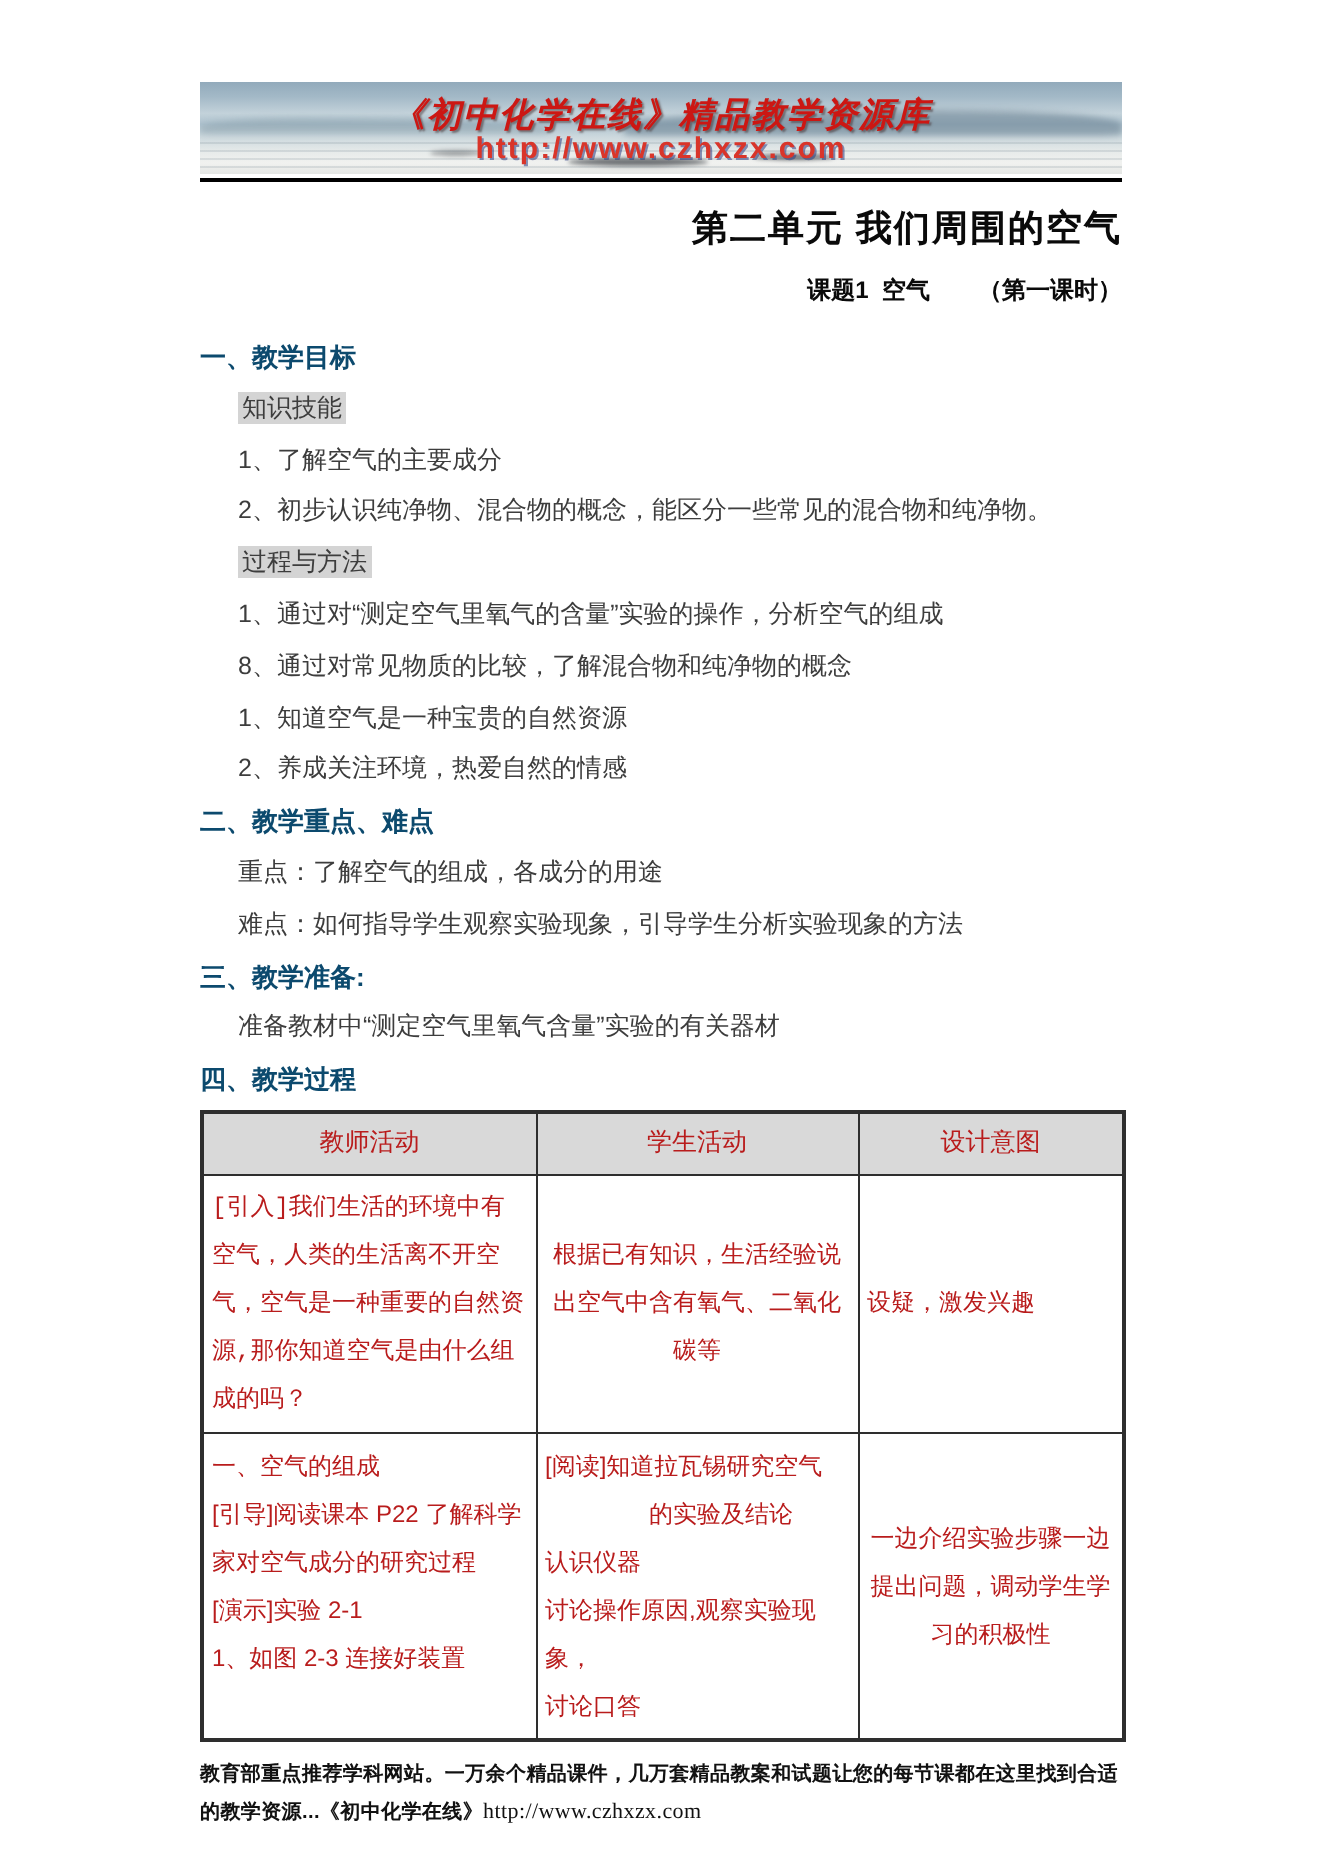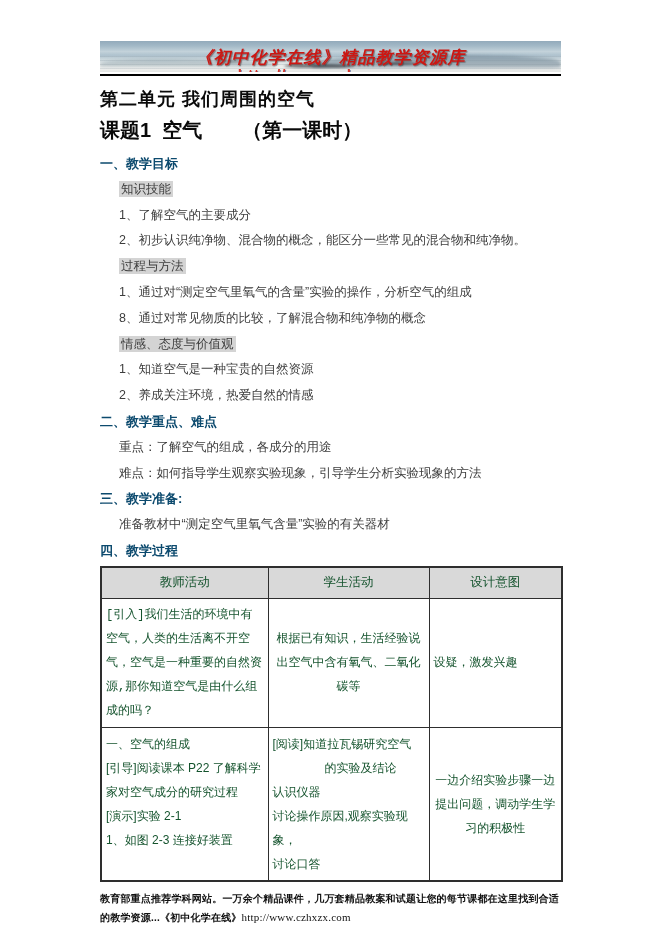--- a/index.html
+++ b/index.html
@@ -5,21 +5,21 @@
   html,body{margin:0;padding:0;background:#ffffff;}
   .page{
     width:661px;height:935px;position:relative;background:#ffffff;
     font-family:"Liberation Sans","DejaVu Sans",sans-serif;color:#3d3d3d;
     overflow:hidden;
   }
   .content{position:absolute;left:100px;top:41px;width:461px;}
 
   
   .banner{
-    position:relative;height:31px;overflow:hidden;
+    position:relative;height:46px;overflow:hidden;
     background:linear-gradient(180deg,
       #92aabb 0%, #a3b9c7 16%, #c3d2da 34%, #aec2ce 46%,
       #cdd9de 60%, #e7ebea 76%, #f1f2f0 88%, #e4e6e4 100%);
   }
   .banner-hill{
     position:absolute;right:0;left:46%;top:14px;height:13px;
     background:rgba(96,120,138,0.50);
     border-radius:100% 60% 10% 10% / 100% 90% 10% 10%;
     filter:blur(1.5px);
   }
@@ -48,40 +48,40 @@
   }
   .banner-url{
     position:absolute;top:25px;left:0;right:0;text-align:center;
     color:#d9352a;font-weight:bold;font-size:15px;letter-spacing:1px;
     text-shadow:1px 1px 0 rgba(45,60,130,0.55);white-space:nowrap;
   }
   .rule{height:2px;background:#000000;margin-top:2px;}
 
   
   .doc-title{
-    margin-top:12px;text-align:left;font-weight:bold;color:#0a0a0a;
+    margin-top:12px;text-align:right;font-weight:bold;color:#0a0a0a;
     font-size:18px;line-height:22px;letter-spacing:1px;white-space:pre;
   }
   .doc-subtitle{
-    margin-top:10px;text-align:left;font-weight:bold;color:#0a0a0a;
-    font-size:20px;line-height:20px;white-space:pre;
+    margin-top:10px;text-align:right;font-weight:bold;color:#0a0a0a;
+    font-size:12px;line-height:20px;white-space:pre;
   }
 
   
   .outline{margin-top:11px;font-size:12.5px;}
   .o-line{line-height:25.8px;margin:0;}
   .o-heading{font-weight:bold;color:#0c4a6e;font-size:13px;}
   .o-item{padding-left:19px;}
   .o-label{padding-left:19px;}
   .hl{background:#d4d4d4;padding:1px 2px;margin-top:12px;}
 
   
   table.process{
     width:461px;border-collapse:collapse;table-layout:fixed;
-    margin-top:2px;font-size:12px;color:#14532d;
+    margin-top:2px;font-size:12px;color:#b91c1c;
     border:2px solid #2e2e2e;
   }
   table.process th,table.process td{border:1px solid #2e2e2e;}
   table.process th{
     background:#d9d9d9;font-weight:normal;height:28px;
     text-align:center;font-size:12.5px;
   }
   td.cell{padding:4px 4px;vertical-align:top;line-height:24px;}
   td.v-mid{vertical-align:middle;text-align:center;}
   td.t-center{text-align:left;}
@@ -122,21 +122,20 @@
     <div class="doc-subtitle">课题1  空气　　（第一课时）</div>
 
     <div class="outline">
       <div class="o-line o-heading">一、教学目标</div>
       <div class="o-line o-label"><span class="hl">知识技能</span></div>
       <div class="o-line o-item">1、了解空气的主要成分</div>
       <div class="o-line o-item">2、初步认识纯净物、混合物的概念，能区分一些常见的混合物和纯净物。</div>
       <div class="o-line o-label"><span class="hl">过程与方法</span></div>
       <div class="o-line o-item">1、通过对“测定空气里氧气的含量”实验的操作，分析空气的组成</div>
       <div class="o-line o-item">8、通过对常见物质的比较，了解混合物和纯净物的概念</div>
-      <div class="o-line o-label"><span class="hl">情感、态度与价值观</span></div>
       <div class="o-line o-item">1、知道空气是一种宝贵的自然资源</div>
       <div class="o-line o-item">2、养成关注环境，热爱自然的情感</div>
       <div class="o-line o-heading">二、教学重点、难点</div>
       <div class="o-line o-item">重点：了解空气的组成，各成分的用途</div>
       <div class="o-line o-item">难点：如何指导学生观察实验现象，引导学生分析实验现象的方法</div>
       <div class="o-line o-heading">三、教学准备:</div>
       <div class="o-line o-item">准备教材中“测定空气里氧气含量”实验的有关器材</div>
       <div class="o-line o-heading">四、教学过程</div>
     </div>
 

